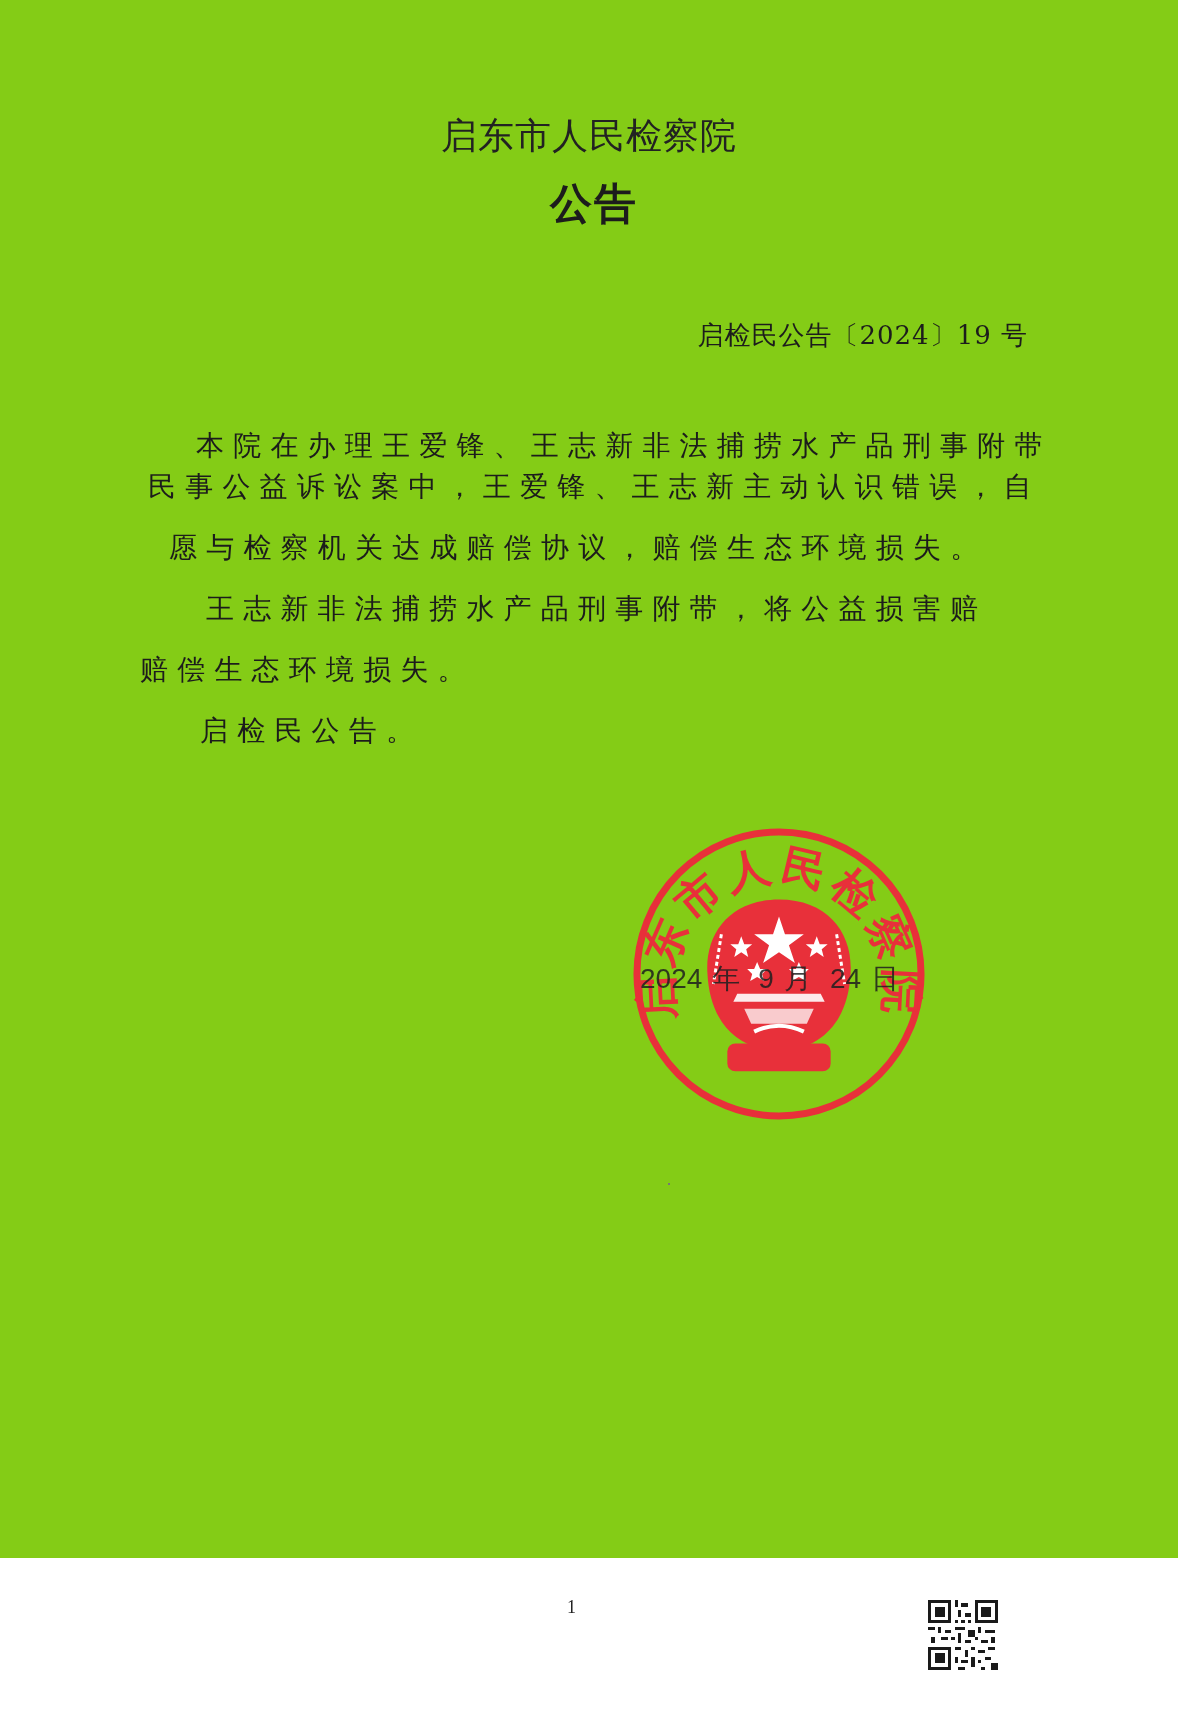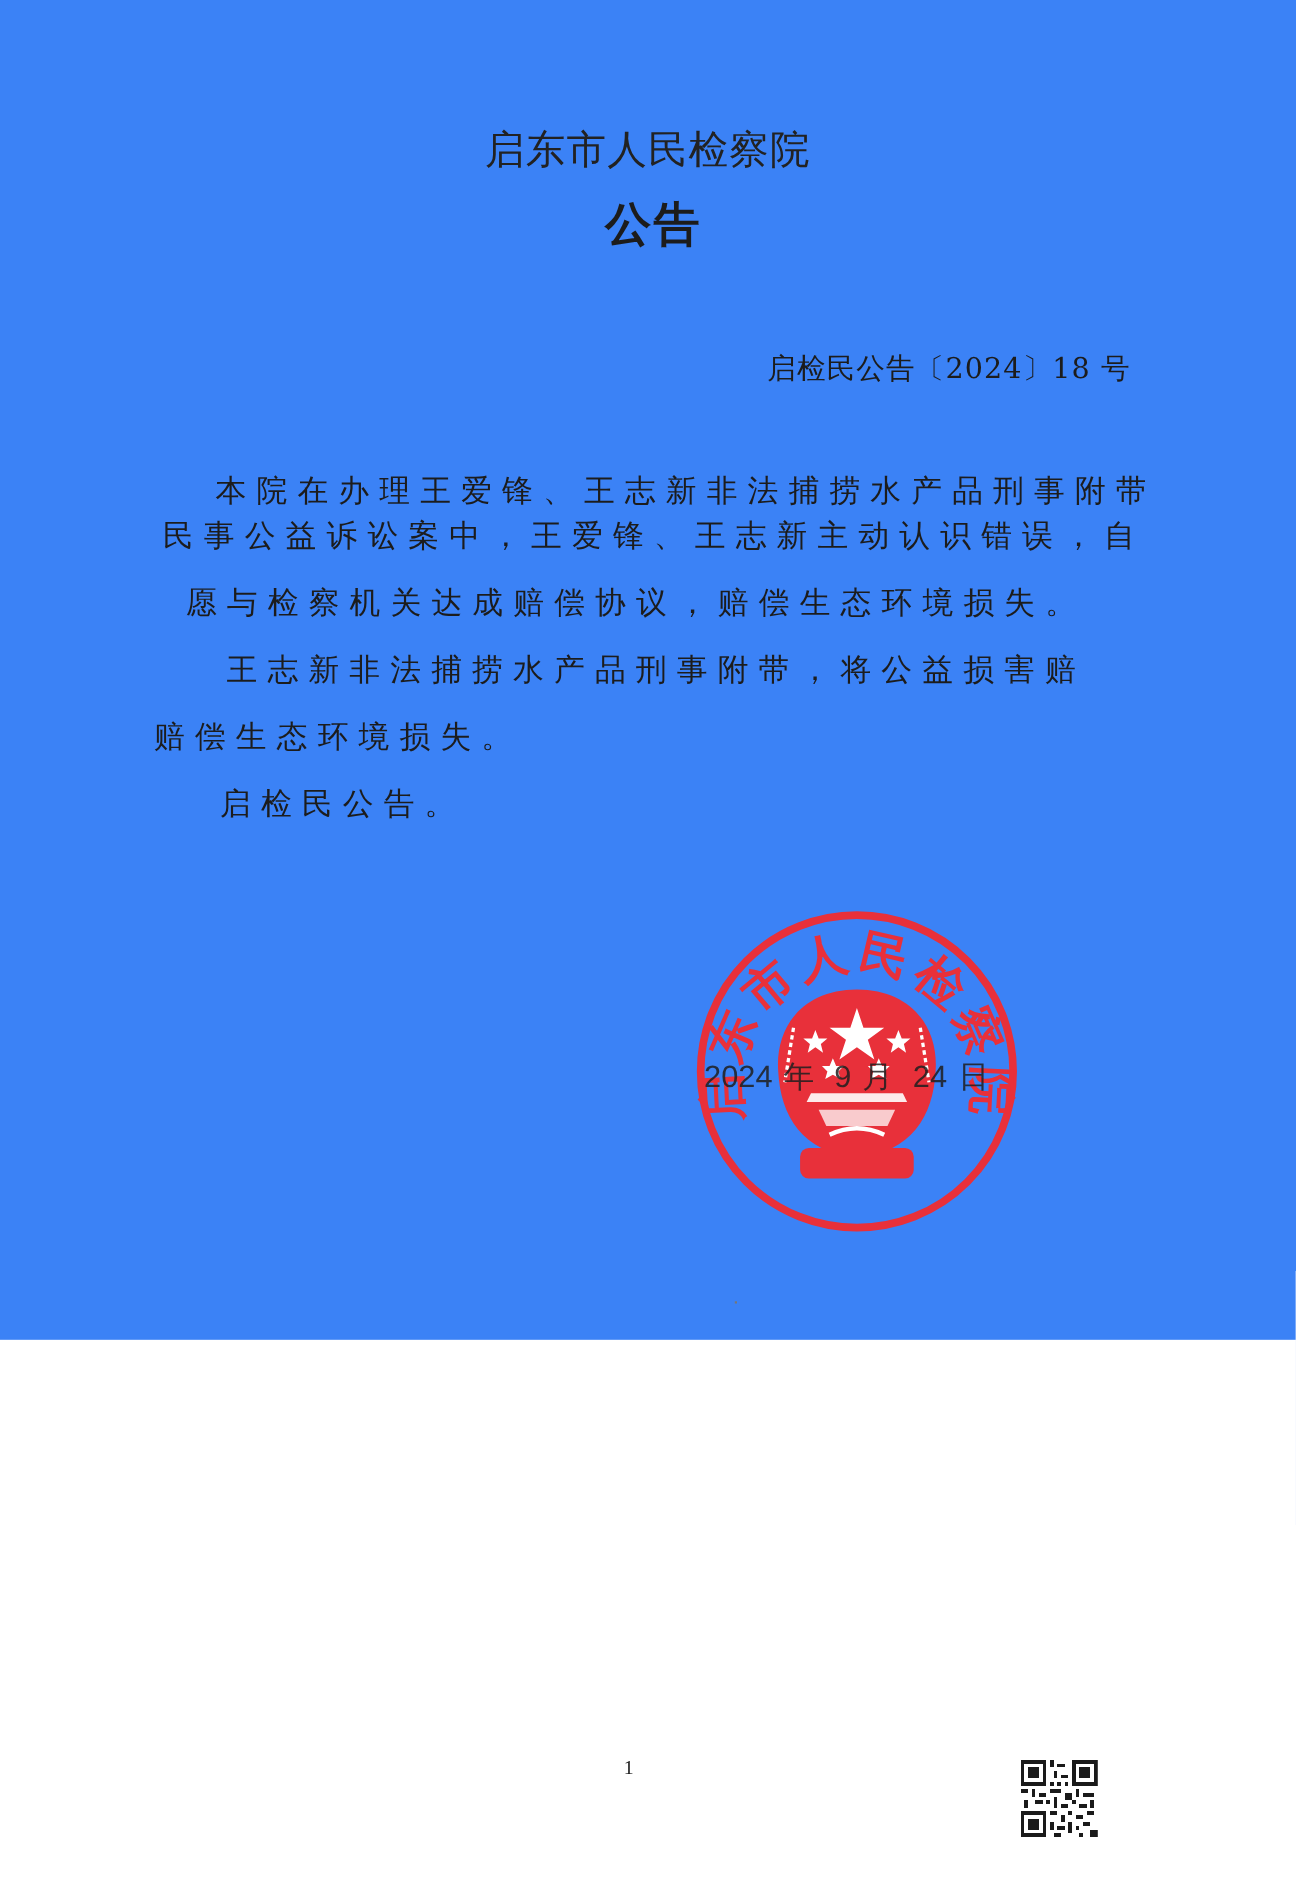--- a/index.html
+++ b/index.html
@@ -11,22 +11,22 @@
     width: 1178px;
     height: 1714px;
     position: relative;
     overflow: hidden;
     font-family: "DejaVu Sans", sans-serif;
     color: #1a1a1a;
   }
   .page {
     position: absolute;
     left: 0; top: 0;
-    width: 1178px; height: 1218px;
-    background: #3b82f6;
+    width: 1178px; height: 1558px;
+    background: #84cc16;
   }
   .org-title {
     position: absolute;
     left: 0; width: 1178px;
     top: 112px;
     text-align: center;
     font-family: "DejaVu Serif", serif;
     font-size: 36px;
     letter-spacing: 1px;
     color: #222;
@@ -106,21 +106,21 @@
   }
 </style>
 </head>
 <body>
 
 <div class="page">
 
   <div class="org-title">启东市人民检察院</div>
   <div class="doc-title">公告</div>
 
-  <div class="doc-number">启检民公告〔2024〕18 号</div>
+  <div class="doc-number">启检民公告〔2024〕19 号</div>
 
   <div class="body-text">
     <div class="line" style="left:48px; top:407px;margin-top:20px;">本院在办理王爱锋、王志新非法捕捞水产品刑事附带</div>
     <div class="line" style="left:0px; top:468px;text-align:center;">民事公益诉讼案中，王爱锋、王志新主动认识错误，自</div>
     <div class="line" style="left:0px; top:529px;margin-left:21px;">愿与检察机关达成赔偿协议，赔偿生态环境损失。</div>
     <div class="line" style="left:58px; top:590px;">王志新非法捕捞水产品刑事附带，将公益损害赔</div>
     <div class="line" style="left:-8px; top:651px;">赔偿生态环境损失。</div>
     <div class="line" style="left:52px; top:712px;">启检民公告。</div>
   </div>
 

